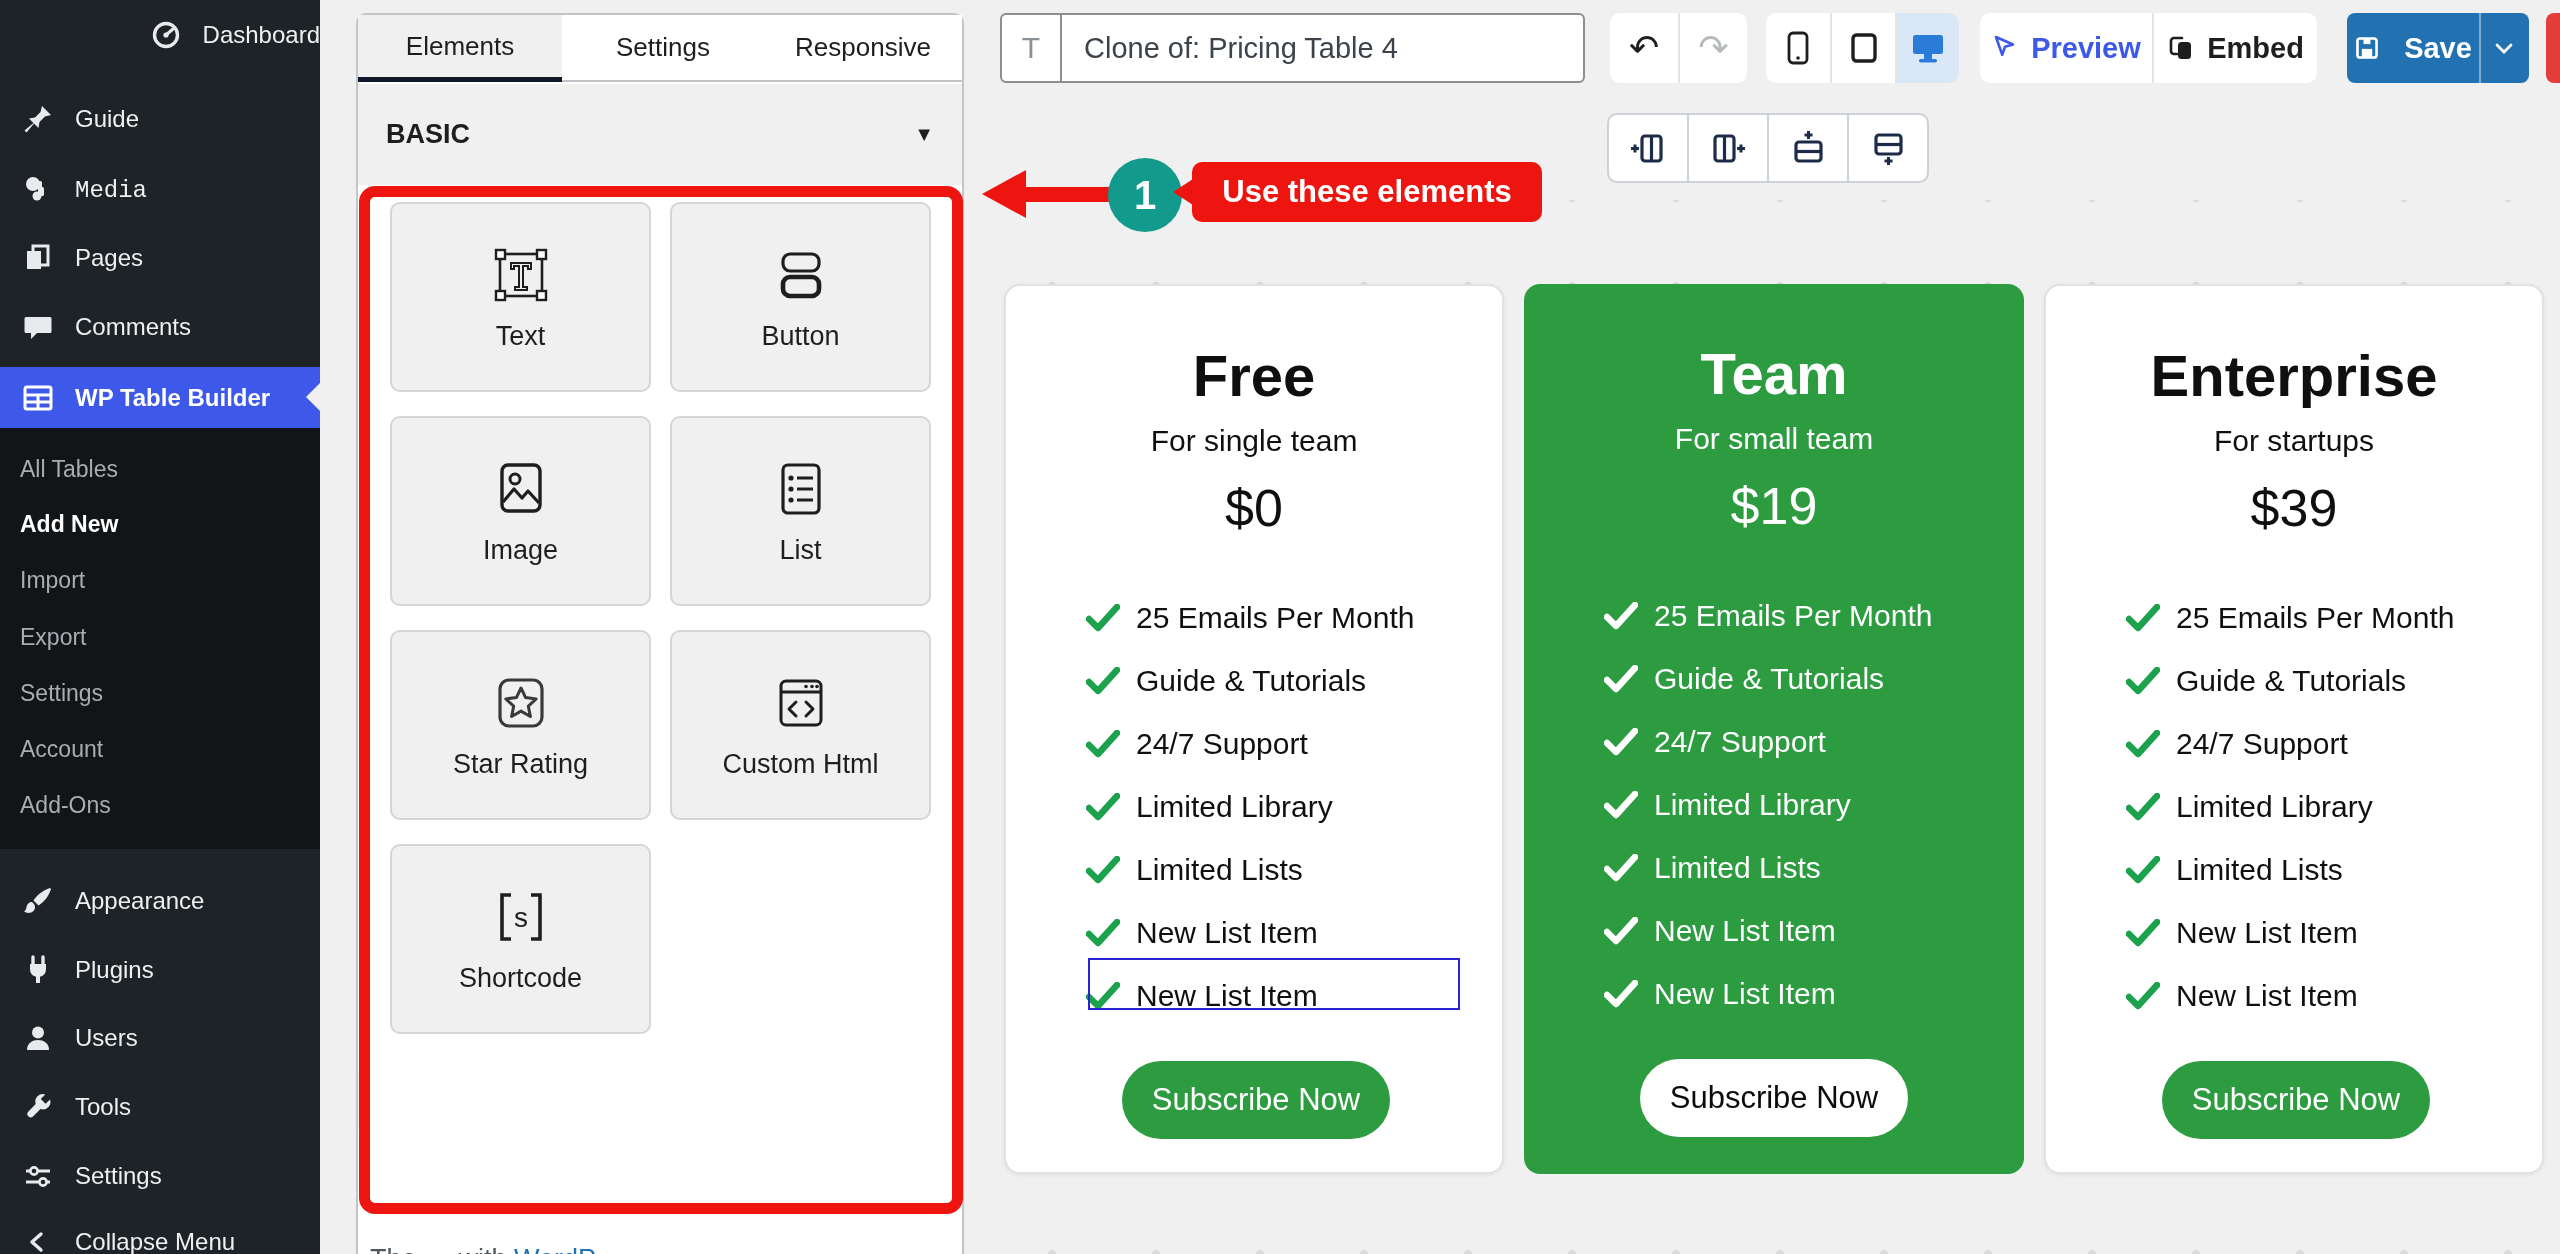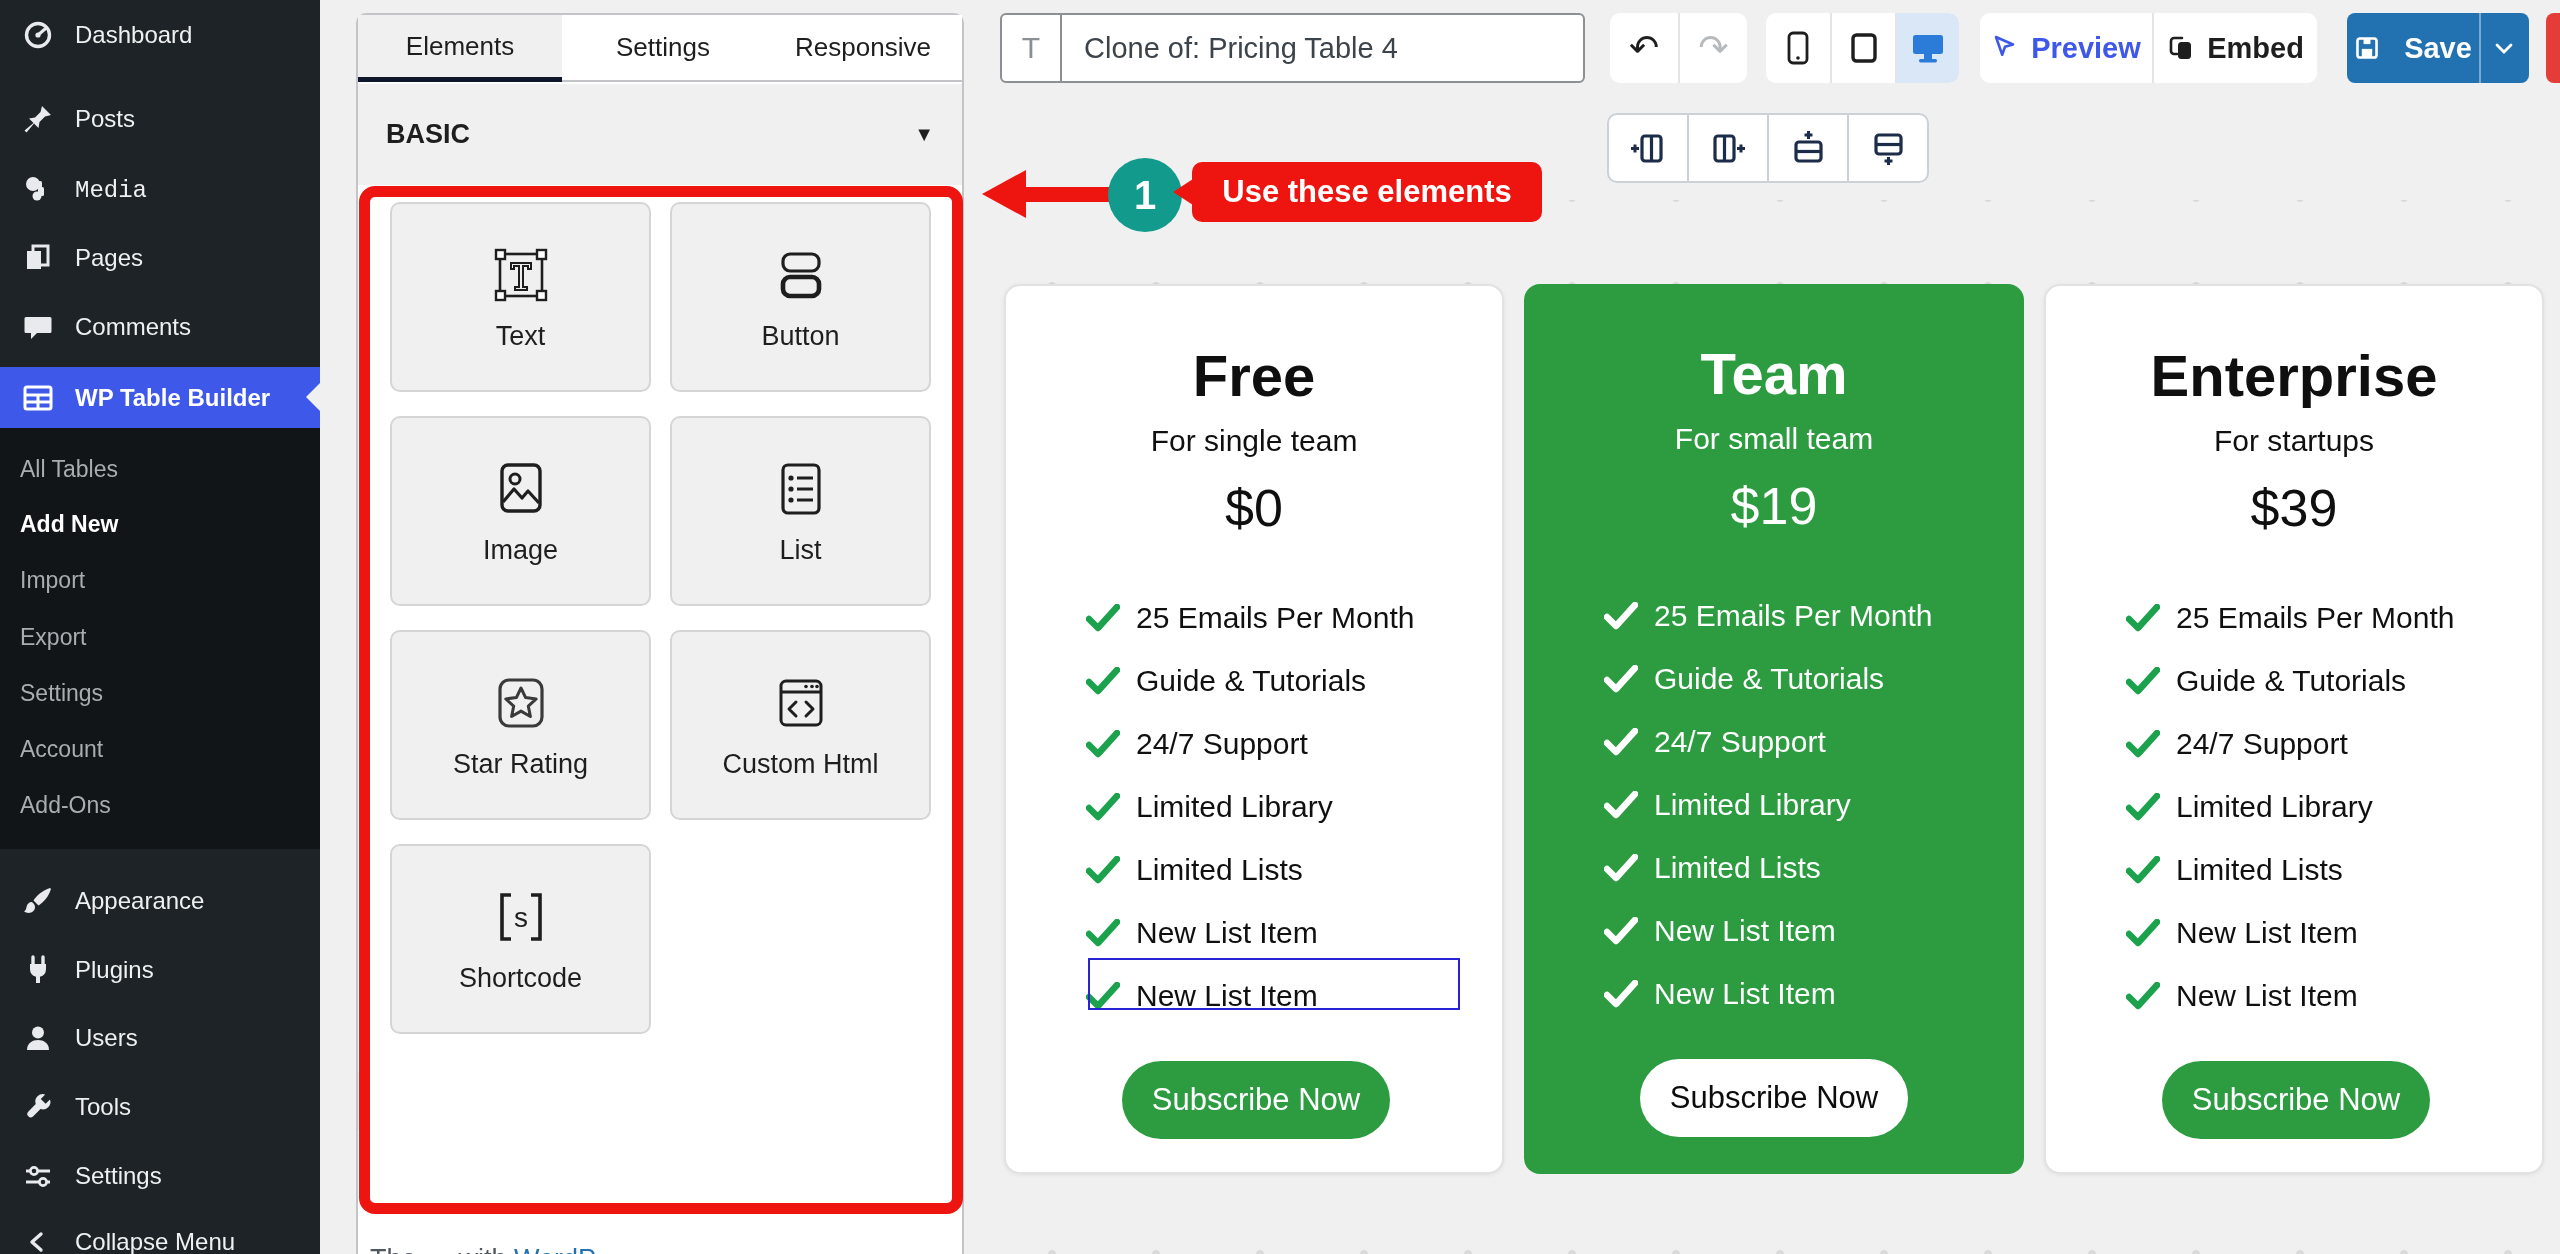--- a/index.html
+++ b/index.html
@@ -70,38 +70,38 @@
   #footer-line .flink{color:#2271b1;}
   svg{display:block;}
 </style>
 </head>
 <body>
 
 <div id="stage">
 
   <div id="sidebar" class="abs">
 
-    <div class="abs side-item" style="top:7px;">
+    <div class="abs side-item" style="top:7px;justify-content:flex-end;">
       <span class="ic">
         <svg width="30" height="30" viewBox="0 0 30 30">
             <circle cx="15" cy="15" r="11.5" fill="none" stroke="#e8eaed" stroke-width="3.4"></circle>
             <line x1="15" y1="15" x2="22" y2="9" stroke="#e8eaed" stroke-width="3" stroke-linecap="round"></line>
             <circle cx="15" cy="15" r="2.6" fill="#e8eaed"></circle>
           </svg>
       </span>
       <span class="lbl">Dashboard</span>
     </div>
 
     <div class="abs side-item" style="top:91px;">
       <span class="ic">
         <svg width="30" height="30" viewBox="0 0 30 30">
             <path d="M19 2 L28 11 L22 12.5 L16.5 18 L15.5 24 L11 19.5 L3.5 28.5 L1.5 26.5 L10.5 19 L6 14.5 L12 13.5 L17.5 8 Z" fill="#e8eaed"></path>
           </svg>
       </span>
-      <span class="lbl">Posts</span>
+      <span class="lbl">Guide</span>
     </div>
 
     <div class="abs side-item" style="top:162px;font-family:Liberation Mono, monospace;">
       <span class="ic">
         <svg width="30" height="30" viewBox="0 0 30 30">
             <circle cx="10" cy="9" r="7" fill="#e8eaed"></circle>
             <rect x="15" y="6" width="4" height="13" rx="1.5" fill="#e8eaed"></rect>
             <circle cx="14" cy="21" r="4.5" fill="#e8eaed"></circle>
             <rect x="17" y="12" width="4" height="9" rx="1.5" fill="#e8eaed"></rect>
           </svg>

